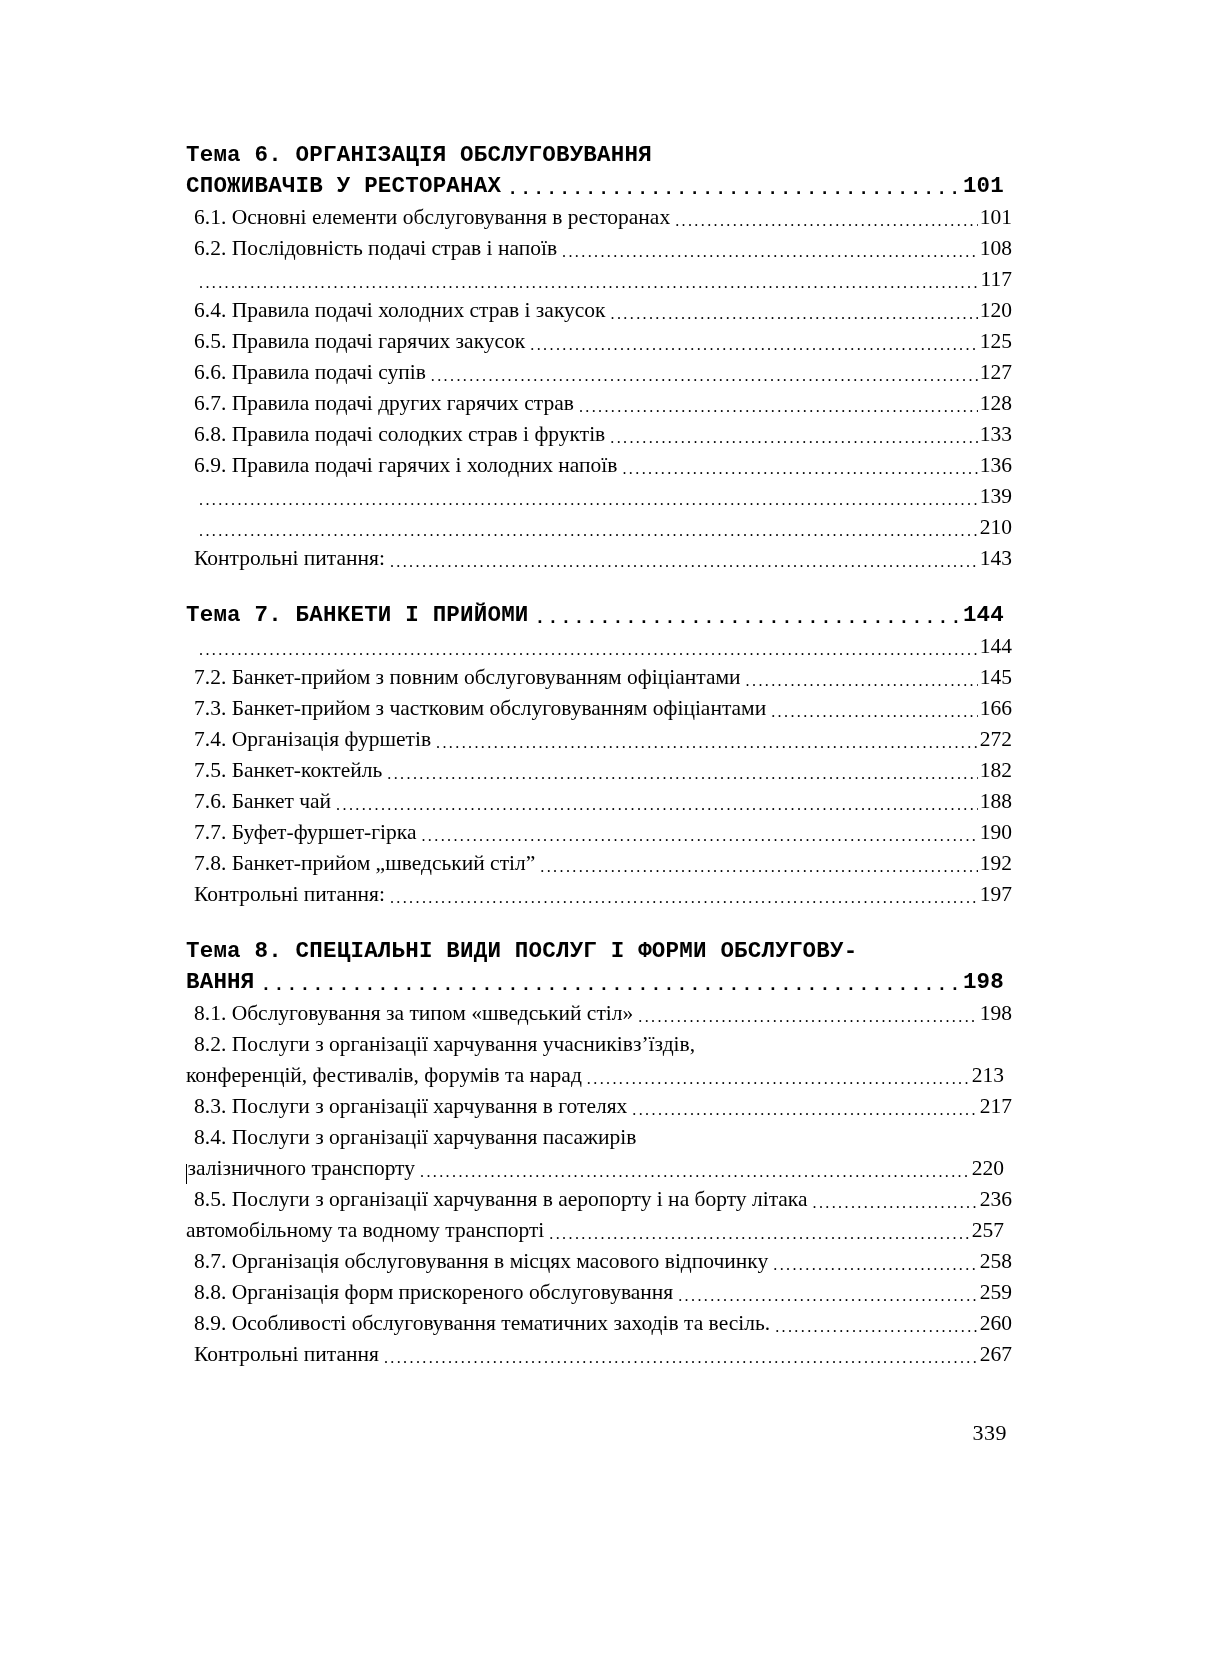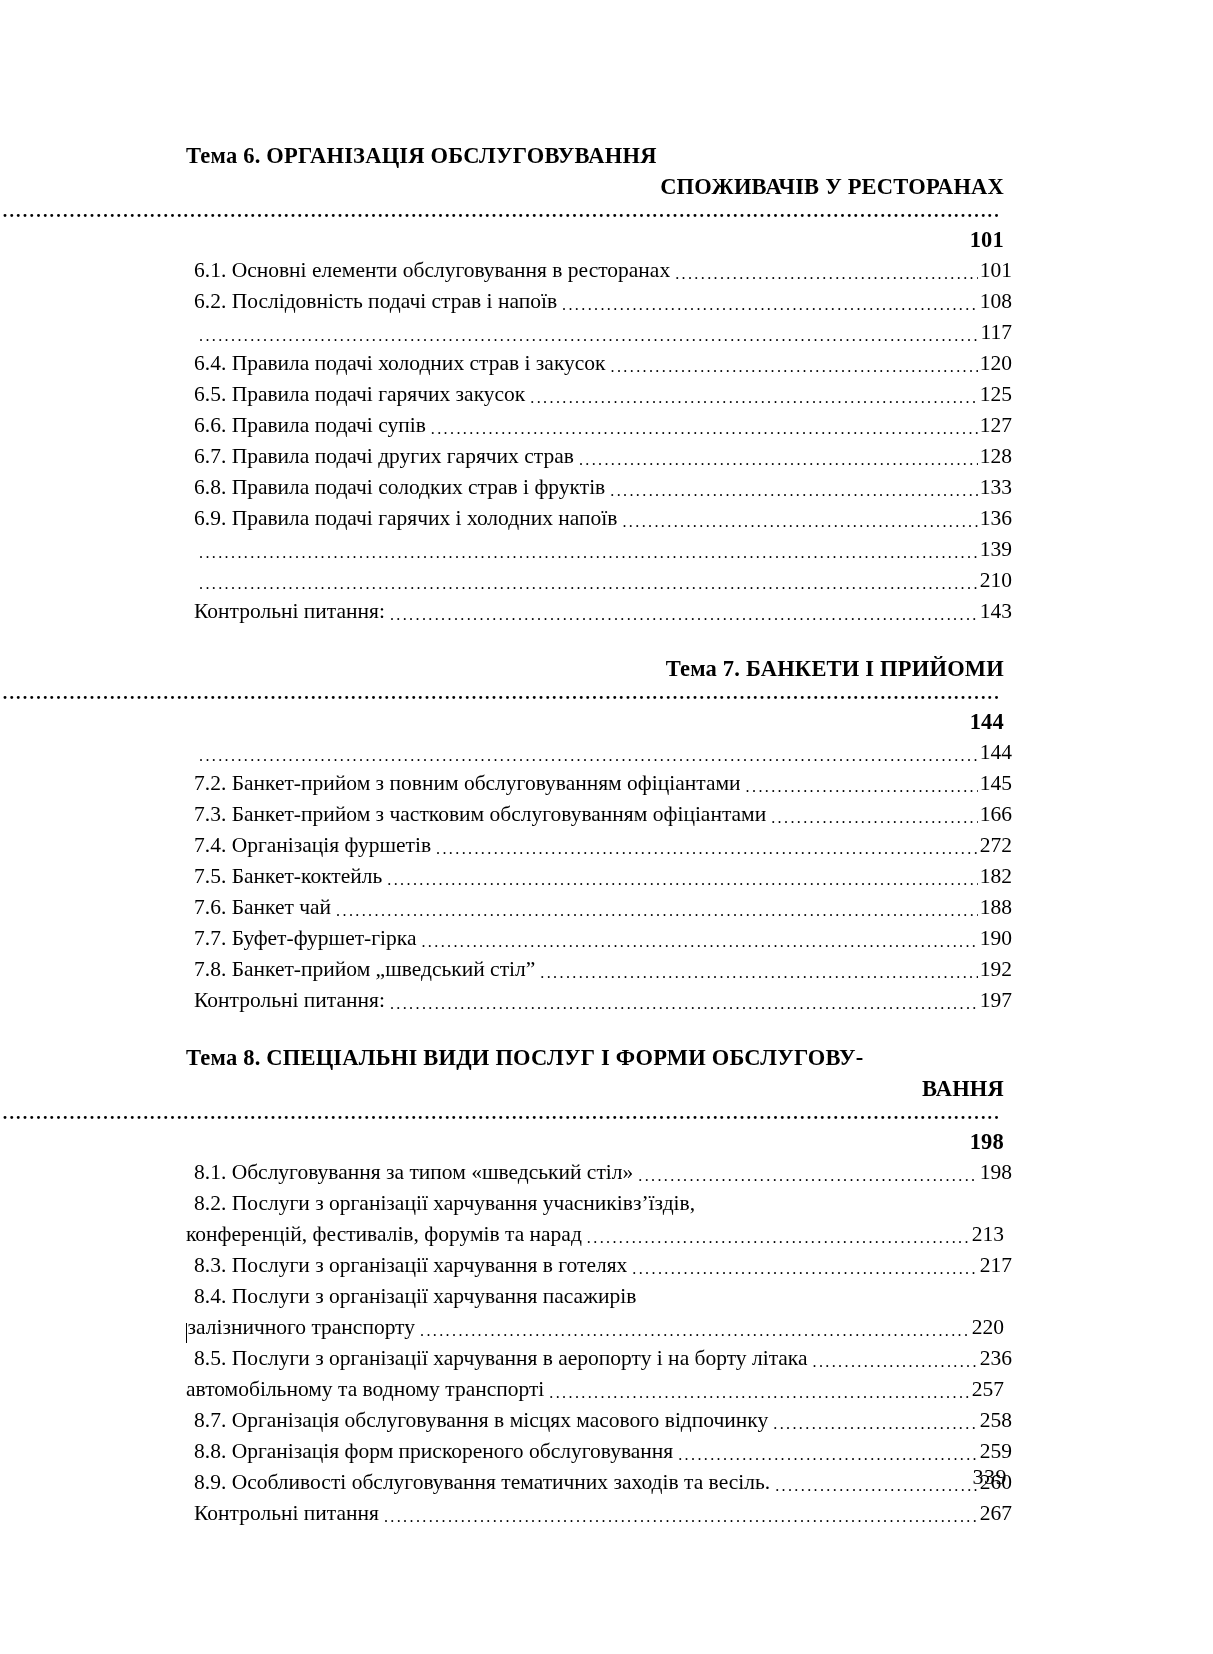--- a/index.html
+++ b/index.html
@@ -21,29 +21,29 @@
     width: 818px;
   }
   .toc-group {
     margin-bottom: 26px;
   }
   .group-head {
     font-weight: bold;
     font-size: 22.5px;
     line-height: 31px;
     letter-spacing: 0.2px;
+    font-family: Liberation Mono, monospace;
   }
   .group-head .head-line {
     display: block;
   }
   .head-row {
     display: flex;
     align-items: flex-end;
     width: 100%;
-    flex-direction: column;
   }
   .head-row .label {
     white-space: pre;
     flex: 0 0 auto;
   }
   .head-row .leader {
     flex: 1 1 auto;
     overflow: hidden;
     white-space: nowrap;
     margin: 0 3px 4px 6px;
@@ -80,21 +80,21 @@
   }
   .entry .pagenum {
     flex: 0 0 auto;
     white-space: pre;
   }
   .entry.indent { padding-left: 8px; }
   .entry.wrap-second { padding-left: 0px; }
   .folio {
     position: absolute;
     right: 206px;
-    top: 1464px;
+    top: 1420px;
     font-size: 22px;
     letter-spacing: 0.5px;
   }
   .cursor-bar {
     display: inline-block;
     width: 1px;
     height: 20px;
     background: #000;
     vertical-align: -3px;
     margin-right: 1px;

